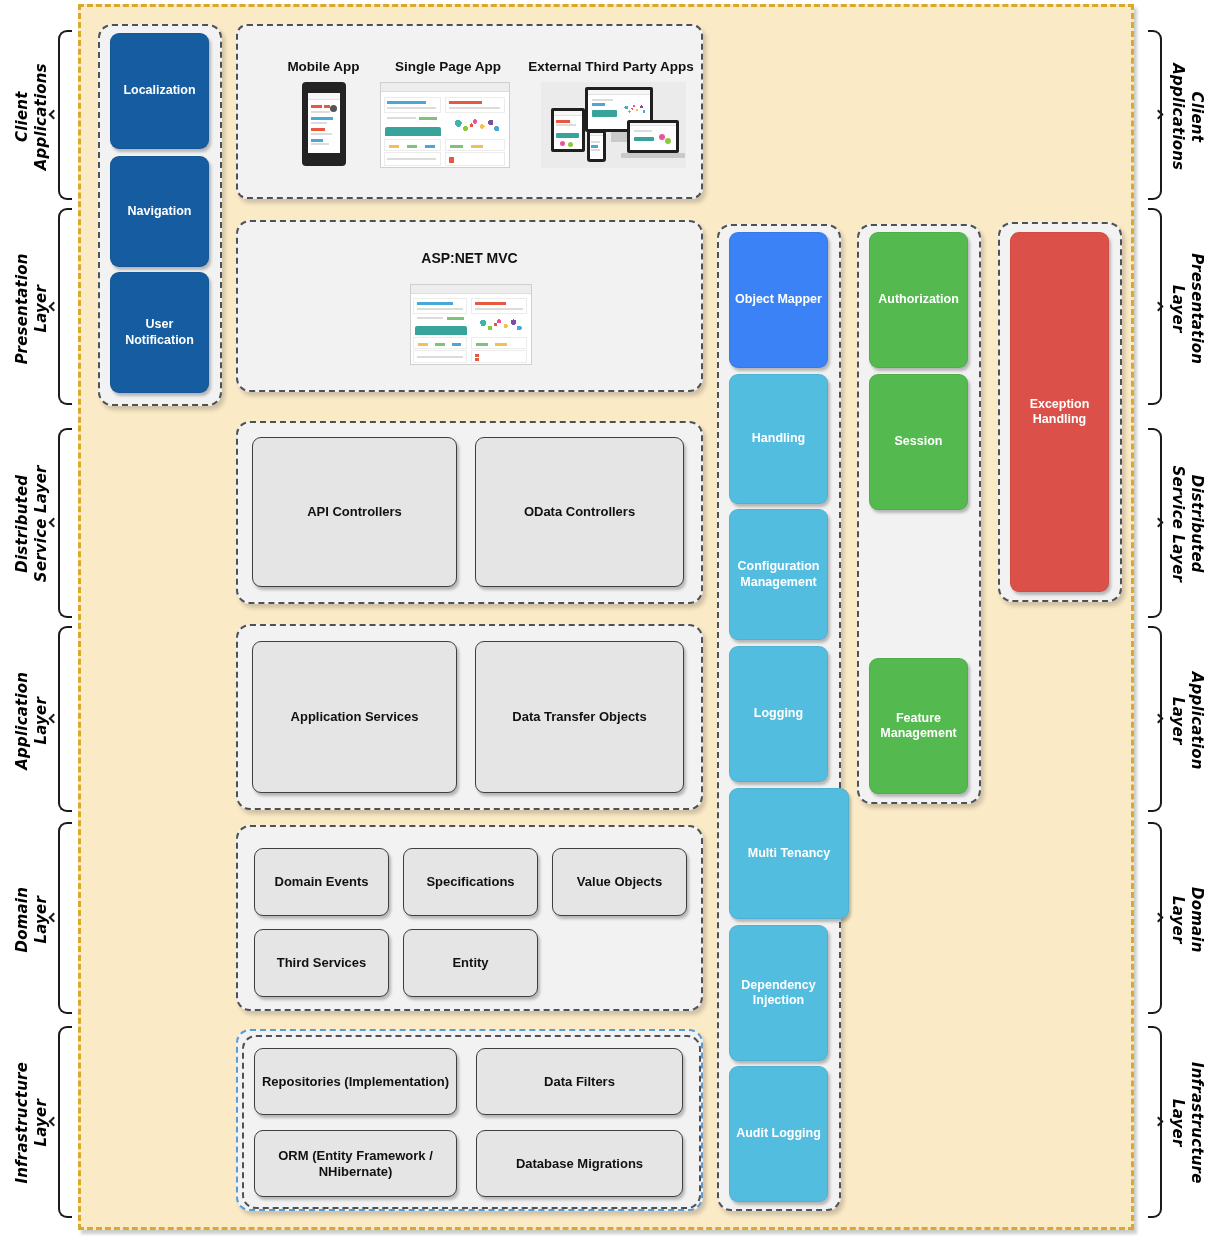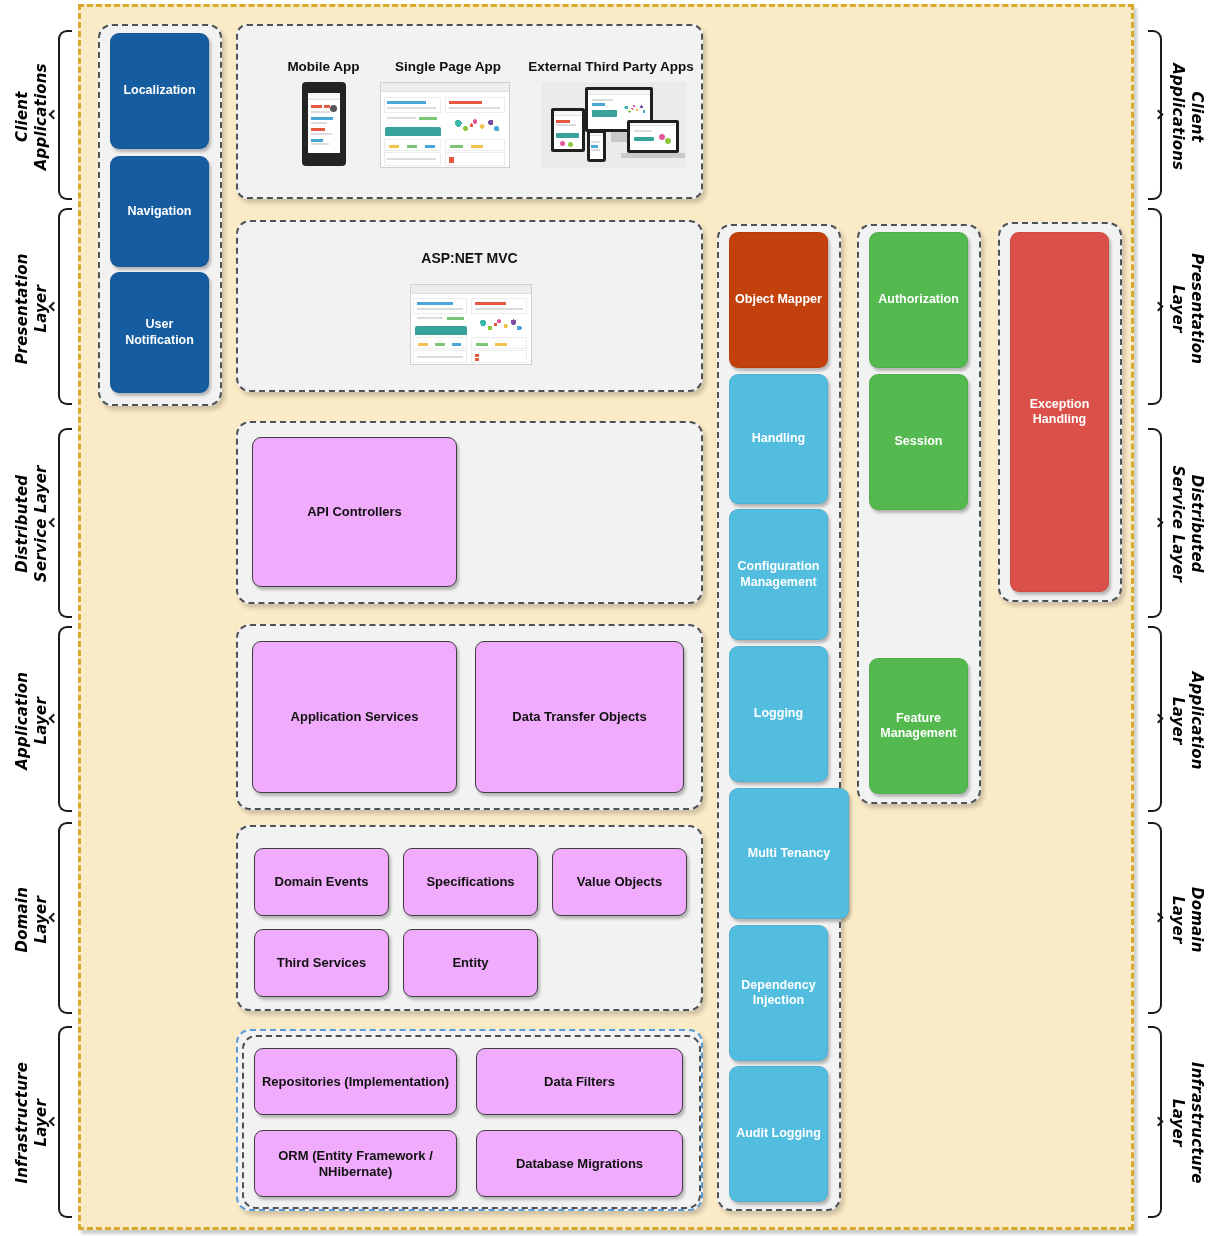--- a/index.html
+++ b/index.html
@@ -80,21 +80,21 @@
     box-shadow: 2px 3px 3px rgba(0,0,0,0.25);
     white-space: pre-line;
   }
   .card.solid {
     color: #ffffff;
     font-size: 12.5px;
     font-weight: 700;
     border: 1px solid rgba(0,0,0,0.06);
   }
   .card.plain {
-    background: #f0abfc;
+    background: #e5e5e5;
     border: 1.4px solid #3f3f3f;
     color: #111111;
     font-size: 13px;
     font-weight: 600;
   }
 
   
   .grp-title {
     position: absolute;
     font-size: 14px;
@@ -354,20 +354,21 @@
         <div class="cell" style="left:50%; top:80%; width:47%; height:18%;"></div>
         <div class="ln" style="left:5%; top:88%; width:38%;"></div>
         <div class="rd" style="left:53%; top:86%; width:4%;"></div>
         <div class="rd" style="left:53%; top:91%; width:4%;"></div>
       </div>
     </div>
   </div>
 
   <div class="group-box" style="left:236px; top:421px; width:467px; height:183px;"></div>
   <div class="card plain" style="left:252px; top:437px; width:205px; height:150px;">API Controllers</div>
+  <div class="card plain" style="left:475px; top:437px; width:209px; height:150px;">OData Controllers</div>
 
   <div class="group-box" style="left:236px; top:624px; width:467px; height:186px;"></div>
   <div class="card plain" style="left:252px; top:641px; width:205px; height:152px;">Application Services</div>
   <div class="card plain" style="left:475px; top:641px; width:209px; height:152px;">Data Transfer Objects</div>
 
   <div class="group-box" style="left:236px; top:825px; width:467px; height:186px;"></div>
   <div class="card plain" style="left:254px; top:848px; width:135px; height:68px;">Domain Events</div>
   <div class="card plain" style="left:403px; top:848px; width:135px; height:68px;">Specifications</div>
   <div class="card plain" style="left:552px; top:848px; width:135px; height:68px;">Value Objects</div>
   <div class="card plain" style="left:254px; top:929px; width:135px; height:68px;">Third Services</div>
@@ -376,21 +377,21 @@
   <div class="group-box blue-outline" style="left:236px; top:1029px; width:467px; height:182px;">
     <div class="group-box" style="left:4px; top:4px; width:459px; height:174px; box-shadow:none;"></div>
   </div>
   <div class="card plain" style="left:254px; top:1048px; width:203px; height:67px;">Repositories (Implementation)</div>
   <div class="card plain" style="left:476px; top:1048px; width:207px; height:67px;">Data Filters</div>
   <div class="card plain" style="left:254px; top:1130px; width:203px; height:67px;">ORM (Entity Framework /
 NHibernate)</div>
   <div class="card plain" style="left:476px; top:1130px; width:207px; height:67px;">Database Migrations</div>
 
   <div class="group-box" style="left:717px; top:224px; width:124px; height:987px;"></div>
-  <div class="card solid" style="left:729px; top:232px; width:99px; height:136px; background:#c2410c;">Object Mapper</div>
+  <div class="card solid" style="left:729px; top:232px; width:99px; height:136px; background:#3b82f6;">Object Mapper</div>
   <div class="card solid" style="left:729px; top:374px; width:99px; height:130px; background:#53bde0;">Handling</div>
   <div class="card solid" style="left:729px; top:509px; width:99px; height:131px; background:#53bde0;">Configuration
 Management</div>
   <div class="card solid" style="left:729px; top:646px; width:99px; height:136px; background:#53bde0;">Logging</div>
   <div class="card solid" style="left:729px; top:788px; width:120px; height:131px; background:#53bde0;">Multi Tenancy</div>
   <div class="card solid" style="left:729px; top:925px; width:99px; height:136px; background:#53bde0;">Dependency
 Injection</div>
   <div class="card solid" style="left:729px; top:1066px; width:99px; height:136px; background:#53bde0;">Audit Logging</div>
 
   <div class="group-box" style="left:857px; top:224px; width:124px; height:580px;"></div>

